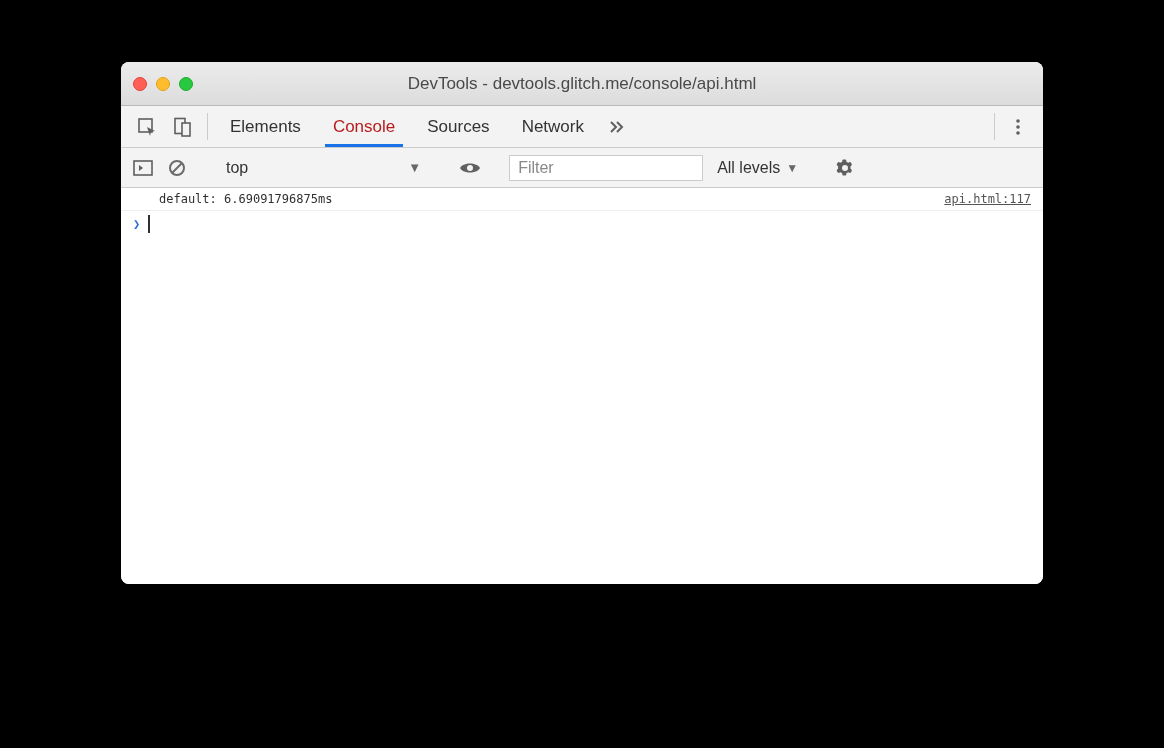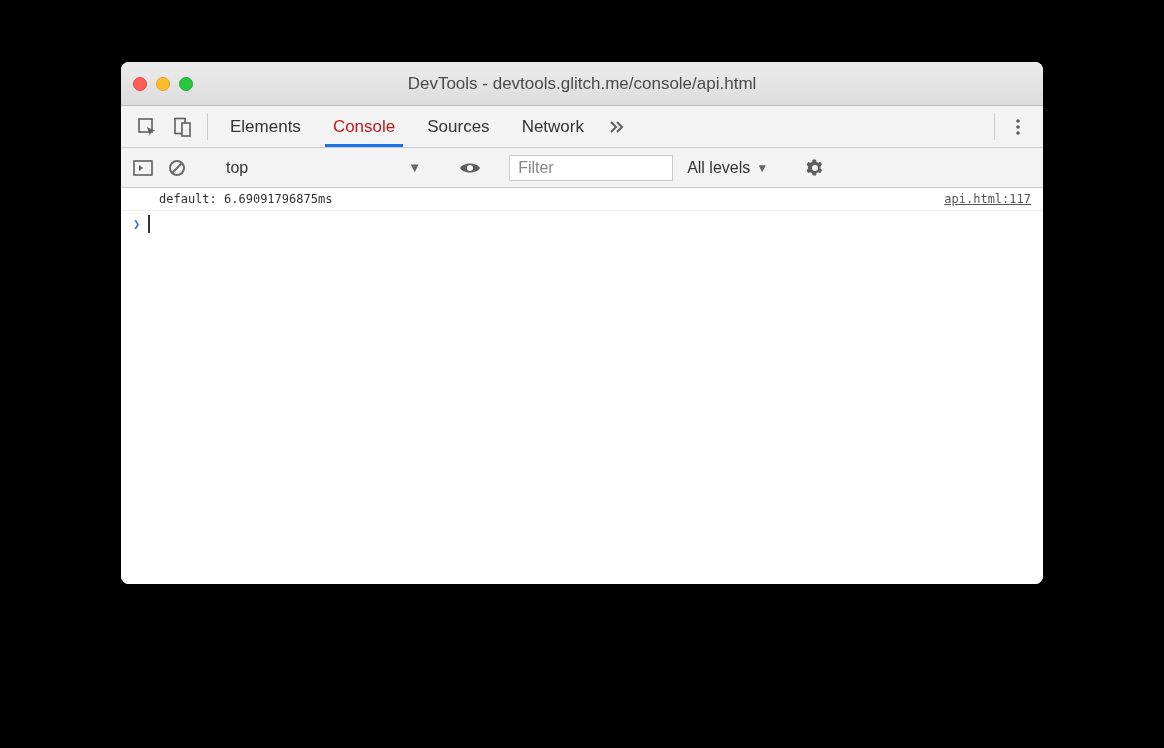--- a/index.html
+++ b/index.html
@@ -117,21 +117,21 @@
       padding: 0 10px;
       font-size: 16px;
       color: #333;
       gap: 160px;
     }
     .context .caret { color: #666; font-size: 13px; }
     .filter {
       background: #fff;
       border: 1px solid #ccc;
       height: 26px;
-      width: 164px;
+      width: 194px;
       font-size: 16px;
       color: #888;
       padding: 0 8px;
       display: flex;
       align-items: center;
     }
     .levels {
       font-size: 16px;
       color: #333;
       display: flex;

